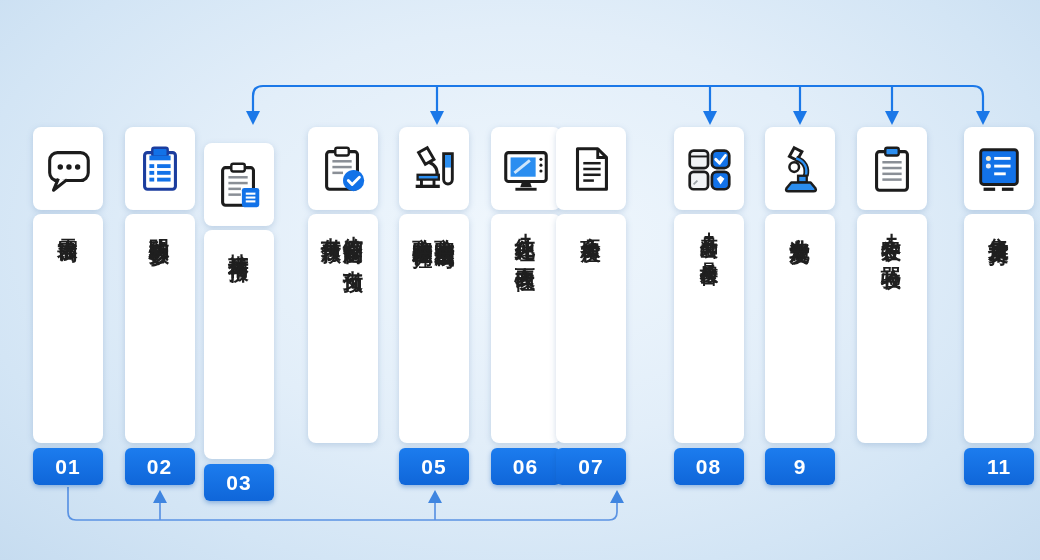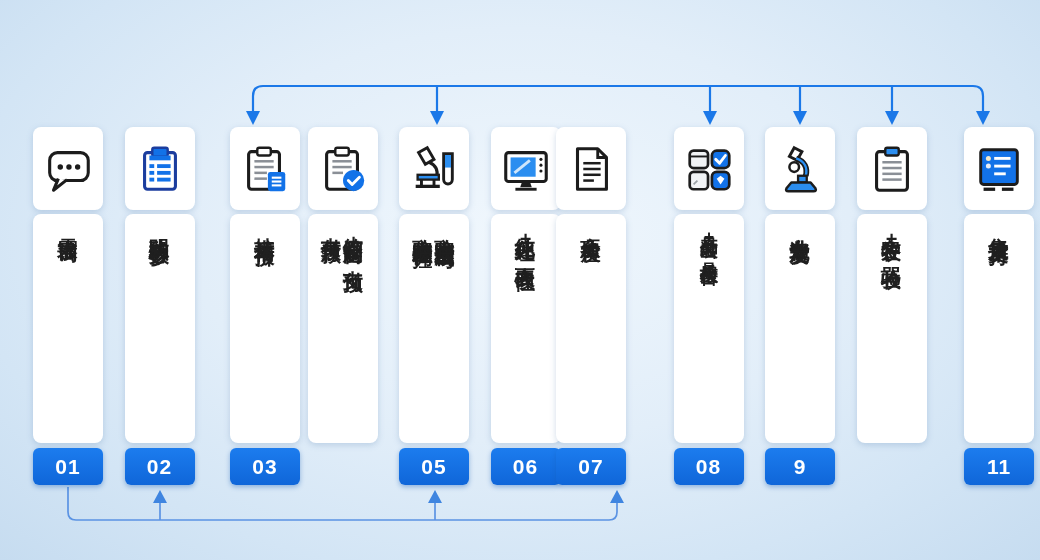--- a/index.html
+++ b/index.html
@@ -201,21 +201,21 @@
           </svg>
       </div>
       <div class="text-box">
         <div class="vtext">
             <div class="vline">明确核心参数</div>
           </div>
       </div>
       <div class="badge">02</div>
     </div>
 
-    <div class="card" style="left: 230px;">
+    <div class="card" style="left: 204px; margin-top: 16px;">
       <div class="icon-box">
         <svg class="icon-svg" width="54" height="54" viewBox="0 0 56 56">
             <use href="#sym-clipboard-document-icon"></use>
           </svg>
       </div>
       <div class="text-box">
         <div class="vtext">
             <div class="vline">技术评估与报价</div>
           </div>
       </div>

